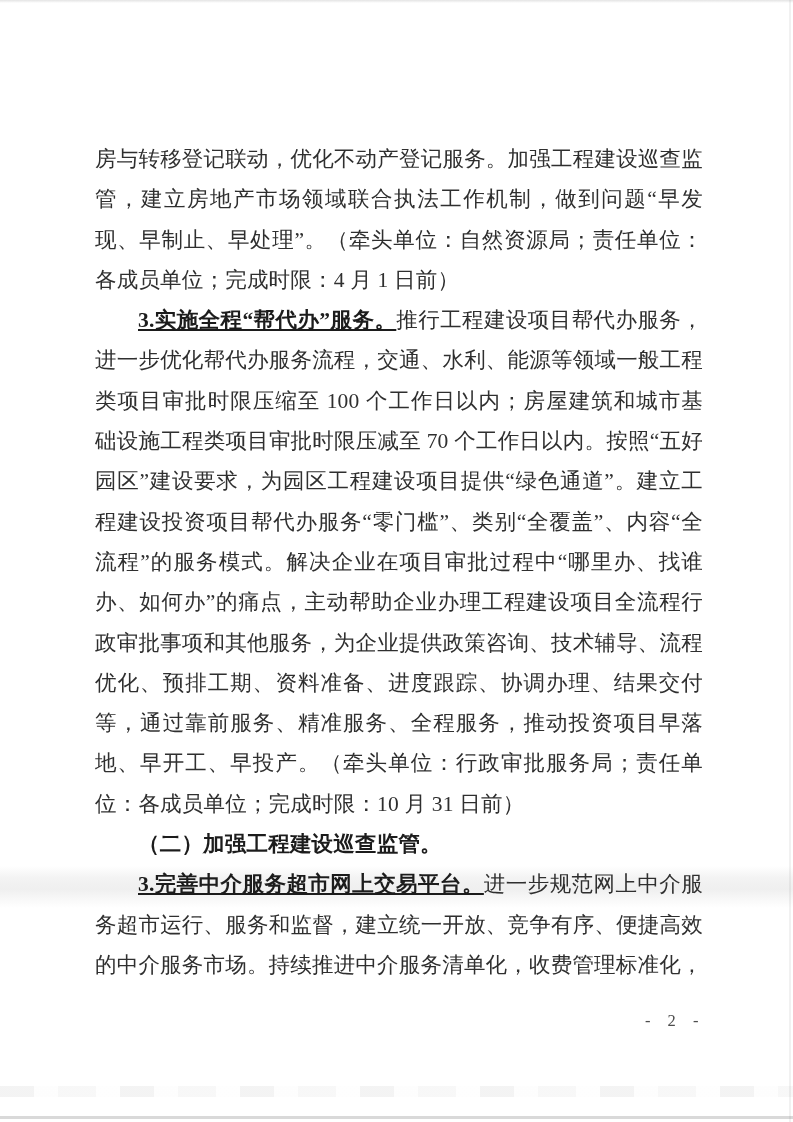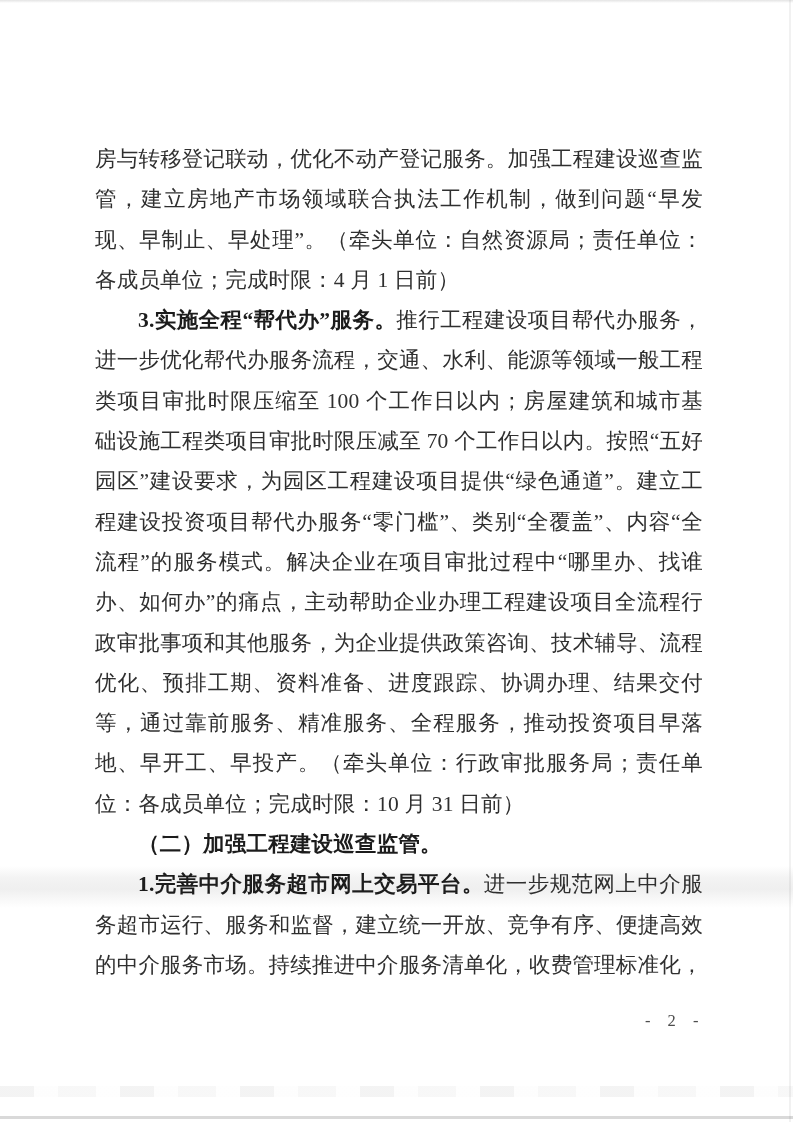--- a/index.html
+++ b/index.html
@@ -58,21 +58,21 @@
     left: 95px; top: 139px;
     width: 608px;
     font-size: 21.5px;
     line-height: 40.3px;
     color: var(--ink);
     text-align: justify;
     letter-spacing: 0.2px;
   }
   .para { text-align: justify; }
   .para.indent { text-indent: 2em; }
-  .lead { font-weight: 700; color: var(--ink-bold); }
+  .lead { font-weight: 700; color: var(--ink-bold); text-decoration: underline; }
   .heading { font-weight: 700; color: var(--ink-bold); }
   
   .footer {
     position: absolute;
     top: 1011px; left: 645px;
     font-size: 16.5px;
     color: var(--footer-ink);
     letter-spacing: 5px;
     word-spacing: 3px;
     font-family: "Liberation Serif", "DejaVu Serif", serif;
@@ -90,19 +90,19 @@
   <div class="artifact edge-right"></div>
 
   <div class="content">
 
     <p class="para cont"><span>房与转移登记联动，优化不动产登记服务。加强工程建设巡查监管，建立房地产市场领域联合执法工作机制，做到问题“早发现、早制止、早处理”。（牵头单位：自然资源局；责任单位：各成员单位；完成时限：4 月 1 日前）</span></p>
 
     <p class="para indent"><span class="lead">3.实施全程“帮代办”服务。</span><span>推行工程建设项目帮代办服务，进一步优化帮代办服务流程，交通、水利、能源等领域一般工程类项目审批时限压缩至 100 个工作日以内；房屋建筑和城市基础设施工程类项目审批时限压减至 70 个工作日以内。按照“五好园区”建设要求，为园区工程建设项目提供“绿色通道”。建立工程建设投资项目帮代办服务“零门槛”、类别“全覆盖”、内容“全流程”的服务模式。解决企业在项目审批过程中“哪里办、找谁办、如何办”的痛点，主动帮助企业办理工程建设项目全流程行政审批事项和其他服务，为企业提供政策咨询、技术辅导、流程优化、预排工期、资料准备、进度跟踪、协调办理、结果交付等，通过靠前服务、精准服务、全程服务，推动投资项目早落地、早开工、早投产。（牵头单位：行政审批服务局；责任单位：各成员单位；完成时限：10 月 31 日前）</span></p>
 
     <p class="para indent heading"><span>（二）加强工程建设巡查监管。</span></p>
 
-    <p class="para indent"><span class="lead">1.完善中介服务超市网上交易平台。</span><span>进一步规范网上中介服务超市运行、服务和监督，建立统一开放、竞争有序、便捷高效的中介服务市场。持续推进中介服务清单化，收费管理标准化，</span></p>
+    <p class="para indent"><span class="lead">3.完善中介服务超市网上交易平台。</span><span>进一步规范网上中介服务超市运行、服务和监督，建立统一开放、竞争有序、便捷高效的中介服务市场。持续推进中介服务清单化，收费管理标准化，</span></p>
 
   </div>
 
   <div class="footer">- 2 -</div>
 
 </div>
 
 </body></html>

